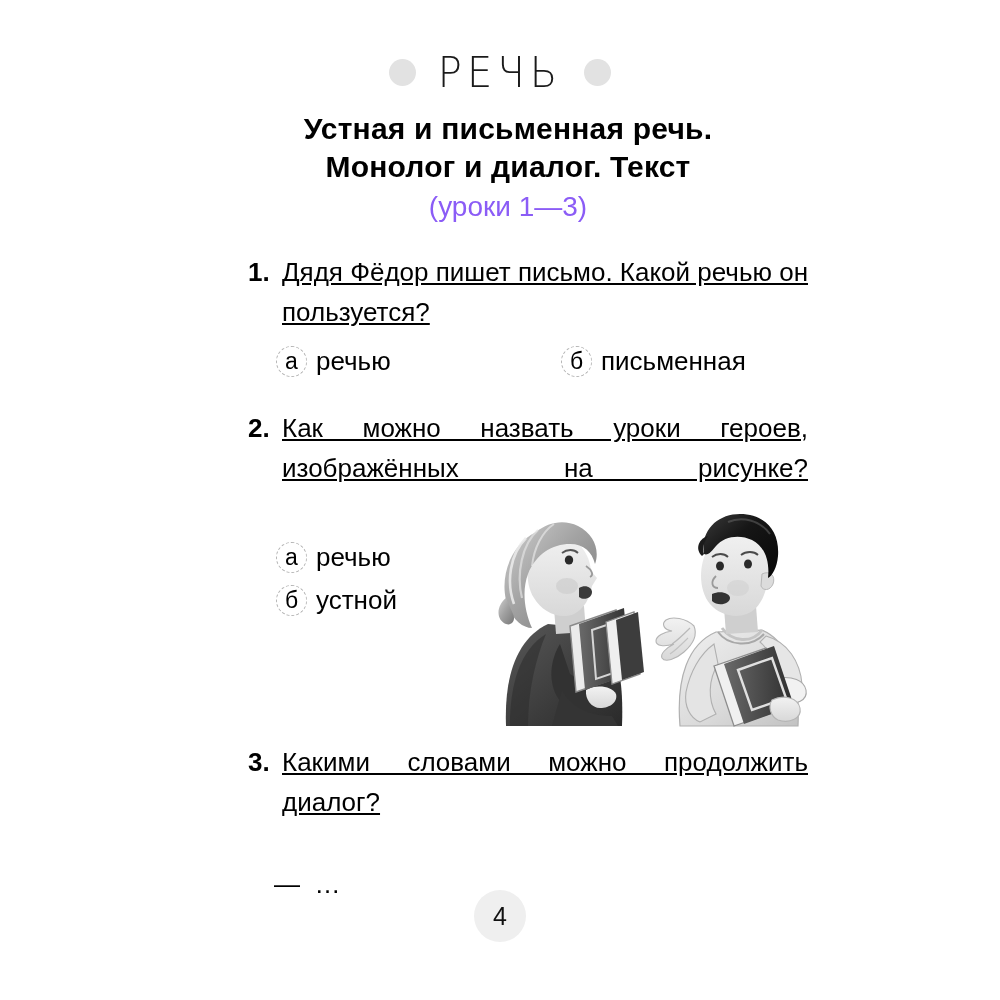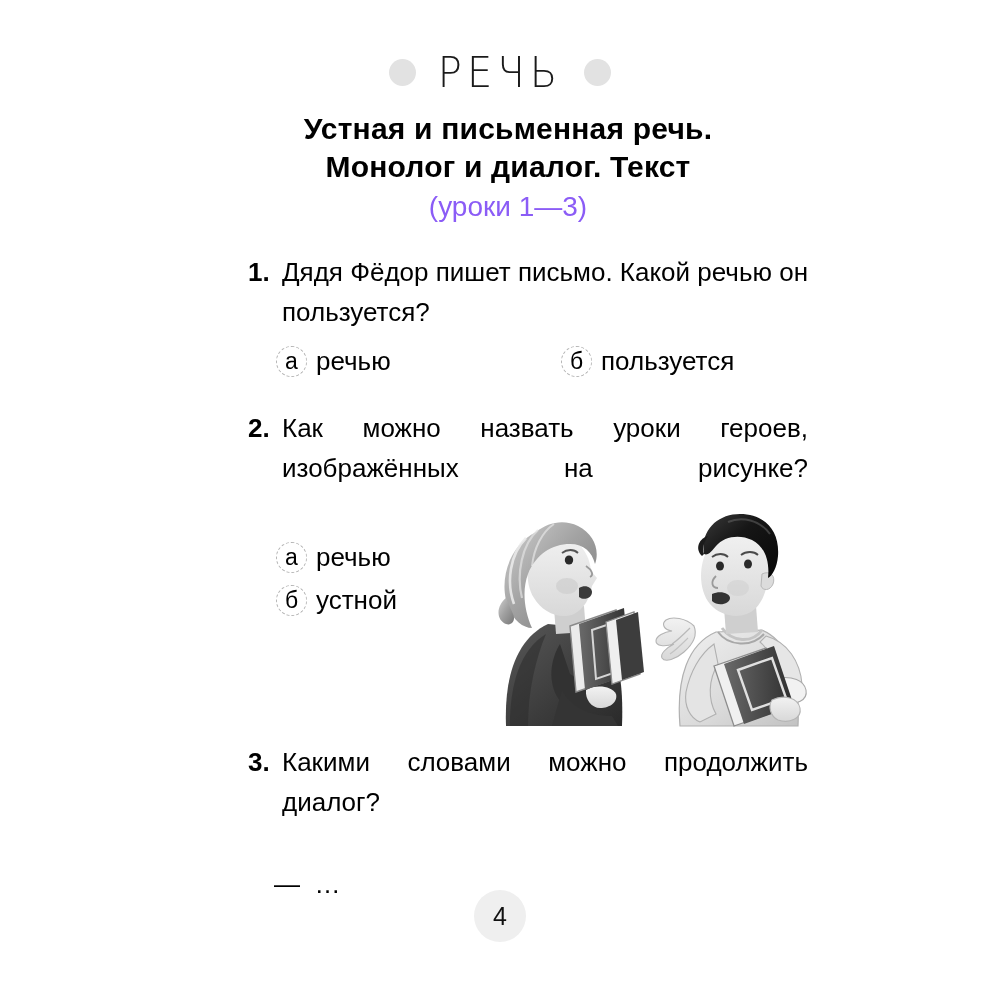--- a/index.html
+++ b/index.html
@@ -90,20 +90,21 @@
     font-weight: bold;
     font-size: 26px;
     line-height: 40px;
     width: 34px;
     flex: 0 0 34px;
   }
   .q-text {
     font-size: 26px;
     line-height: 40px;
     flex: 1 1 auto;
+    text-decoration: underline;
   }
   .q-text.justify {
     text-align: justify;
   }
   .q-text.justify::after {
     content: "";
     display: inline-block;
     width: 100%;
   }
 
@@ -196,21 +197,21 @@
       <span class="q-num">1.</span>
       <span class="q-text">Дядя Фёдор пишет письмо. Какой речью он пользуется?</span>
     </div>
     <div class="options-row" style="margin-top:12px; padding-left:28px;">
       <div class="option" style="width:285px;">
         <span class="marker">а</span>
         <span class="option-label">речью</span>
       </div>
       <div class="option">
         <span class="marker">б</span>
-        <span class="option-label">пользуется</span>
+        <span class="option-label">письменная</span>
       </div>
     </div>
   </div>
 
   <div class="question" style="top:408px;">
     <div class="q-row">
       <span class="q-num">2.</span>
       <span class="q-text justify">Как можно назвать уроки героев, изображённых на рисунке?</span>
     </div>
     <div style="margin-top:12px; padding-left:28px;">

